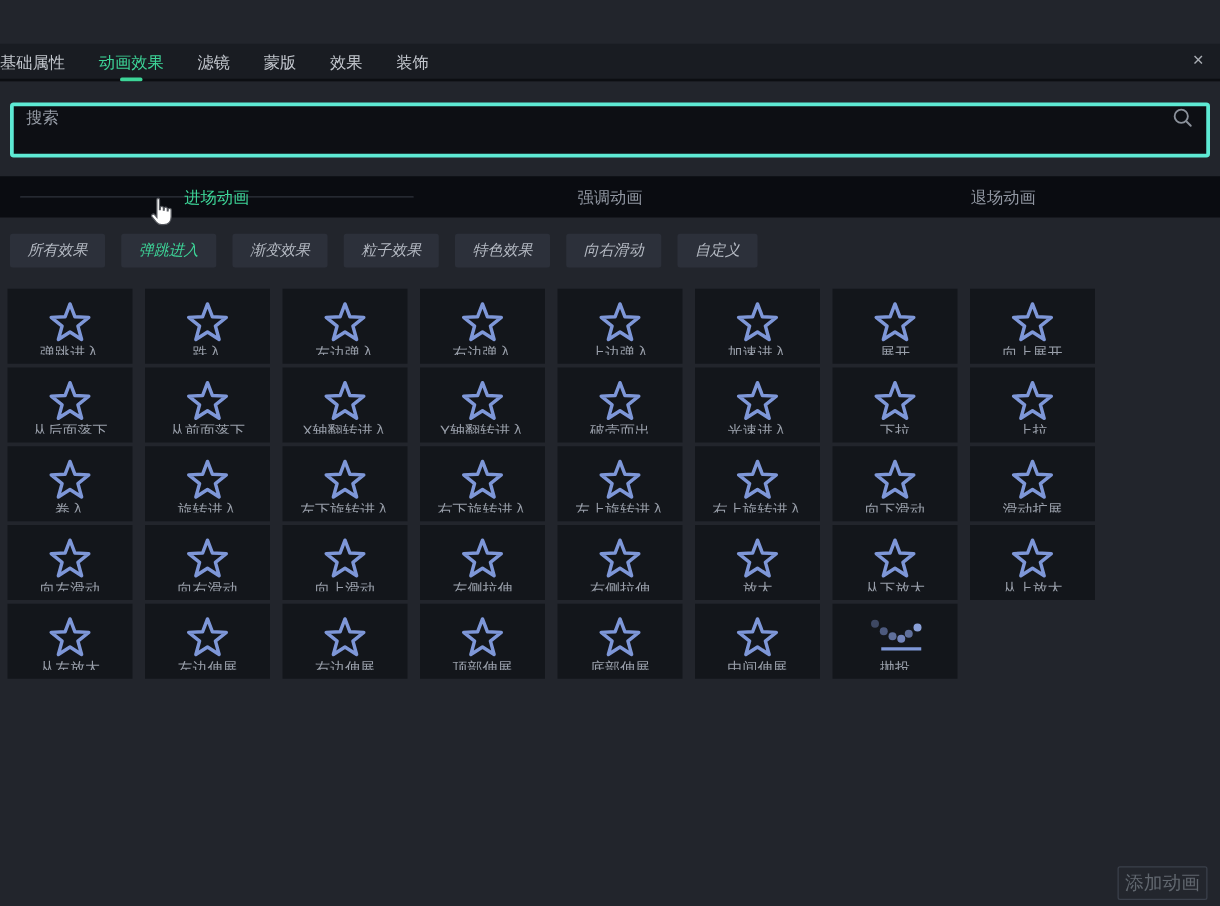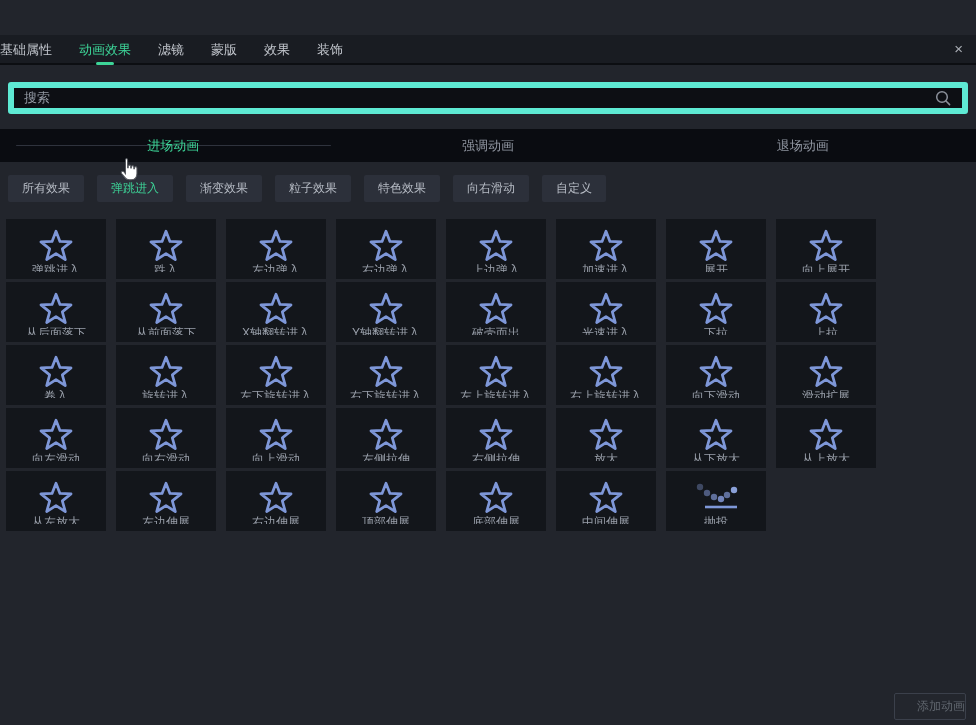--- a/index.html
+++ b/index.html
@@ -25,36 +25,36 @@
     content:""; position:absolute; left:50%; transform:translateX(-50%);
     bottom:0; width:18px; height:3px; border-radius:2px; background:#3dd598;
   }
   .close-x {
     position:absolute; right:9px; top:0; height:30px; line-height:28px;
     font-size:15px; color:#a9adb4; cursor:pointer; padding:0 4px;
   }
   
   .search-row { padding:17px 8px 0 8px; }
   .search-box {
-    height:32px; background:#0d0f14; border:6px solid #5eead4; border-radius:3px;
-    display:flex; align-items:center; padding:0 10px; cursor:text;
+    height:44px; background:#0d0f14; border:3px solid #5eead4; border-radius:3px;
+    display:flex; align-items:flex-start; padding:0 10px; cursor:text;
   }
   .search-ph { flex:1; font-size:13px; color:#969ca6; }
   
   .segments {
     margin-top:15px; height:33px; background:#0a0c11;
     display:flex; padding:16px;
   }
   .segment {
     flex:1; display:flex; align-items:center; justify-content:center;
     font-size:13px; color:#9096a1; cursor:pointer; border-radius:2px;
   }
   .segment.selected { background:#2f333d; color:#3dd598; }
   
-  .chips { margin:13px 8px 0 8px; display:flex; gap:13px; }
+  .chips { margin:13px 8px 0 8px; display:flex; gap:13px;font-style:italic; }
   .chip {
     height:27px; background:#2c303a; border-radius:2px; padding:0 14px;
     display:flex; align-items:center; font-size:12px; color:#b6bbc4;
     cursor:pointer; white-space:nowrap;
   }
   .chip.selected { color:#3dd598; }
   
   .grid {
     margin:17px 0 0 6px;
     display:grid; grid-template-columns:repeat(8,100px);
@@ -67,21 +67,21 @@
   }
   .tile .icn { height:40px; display:flex; align-items:center; justify-content:center; }
   .tile .lbl {
     font-size:12px; color:#9aa0ab; line-height:12px; white-space:nowrap;
     max-width:98px; overflow:hidden;
   }
   
   .add-btn {
     position:absolute; right:10px; bottom:5px; width:72px; height:27px;
     background:#23262d; border:1px solid #3b404b; border-radius:2px;
-    color:#61676f; font-size:12px; font-family:inherit; cursor:default;text-align:right;
+    color:#61676f; font-size:15px; font-family:inherit; cursor:default;
   }
   
   .cursor { position:absolute; z-index:20; pointer-events:none; }
 </style>
 </head>
 <body>
 
 <div class="header">
   <nav id="topTabs" style="display:flex;">
       <span class="top-tab">基础属性</span>

